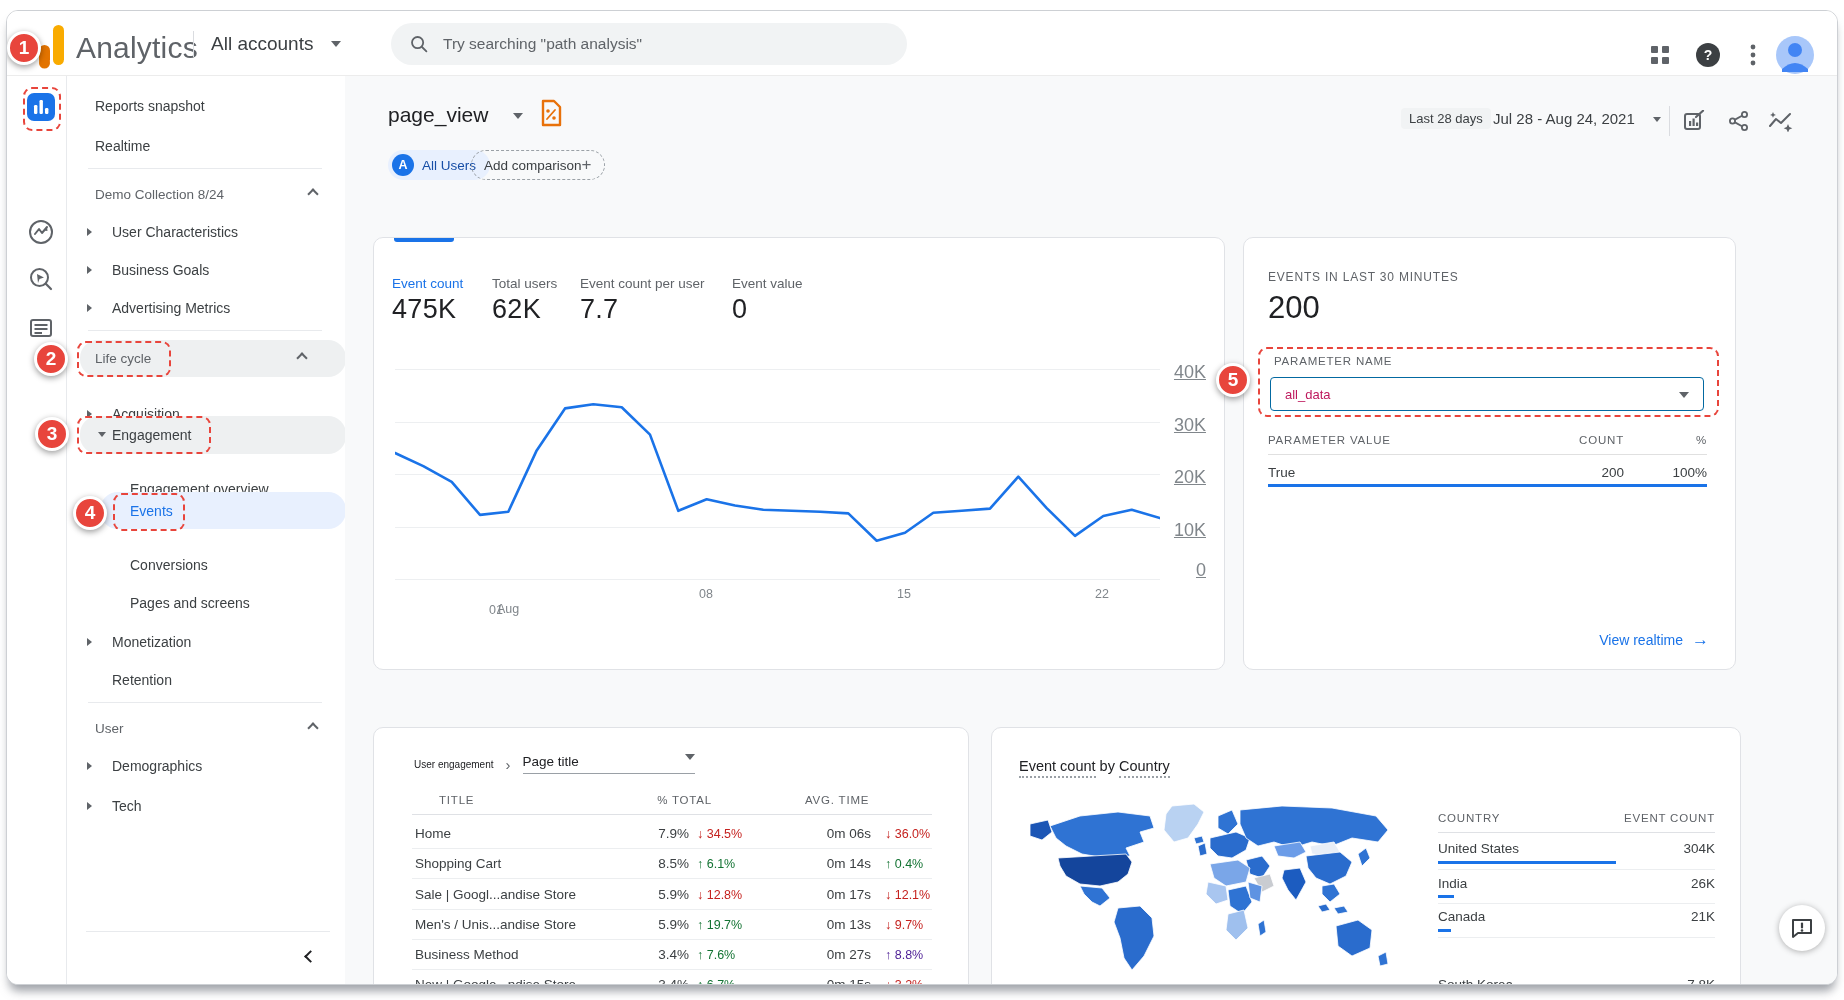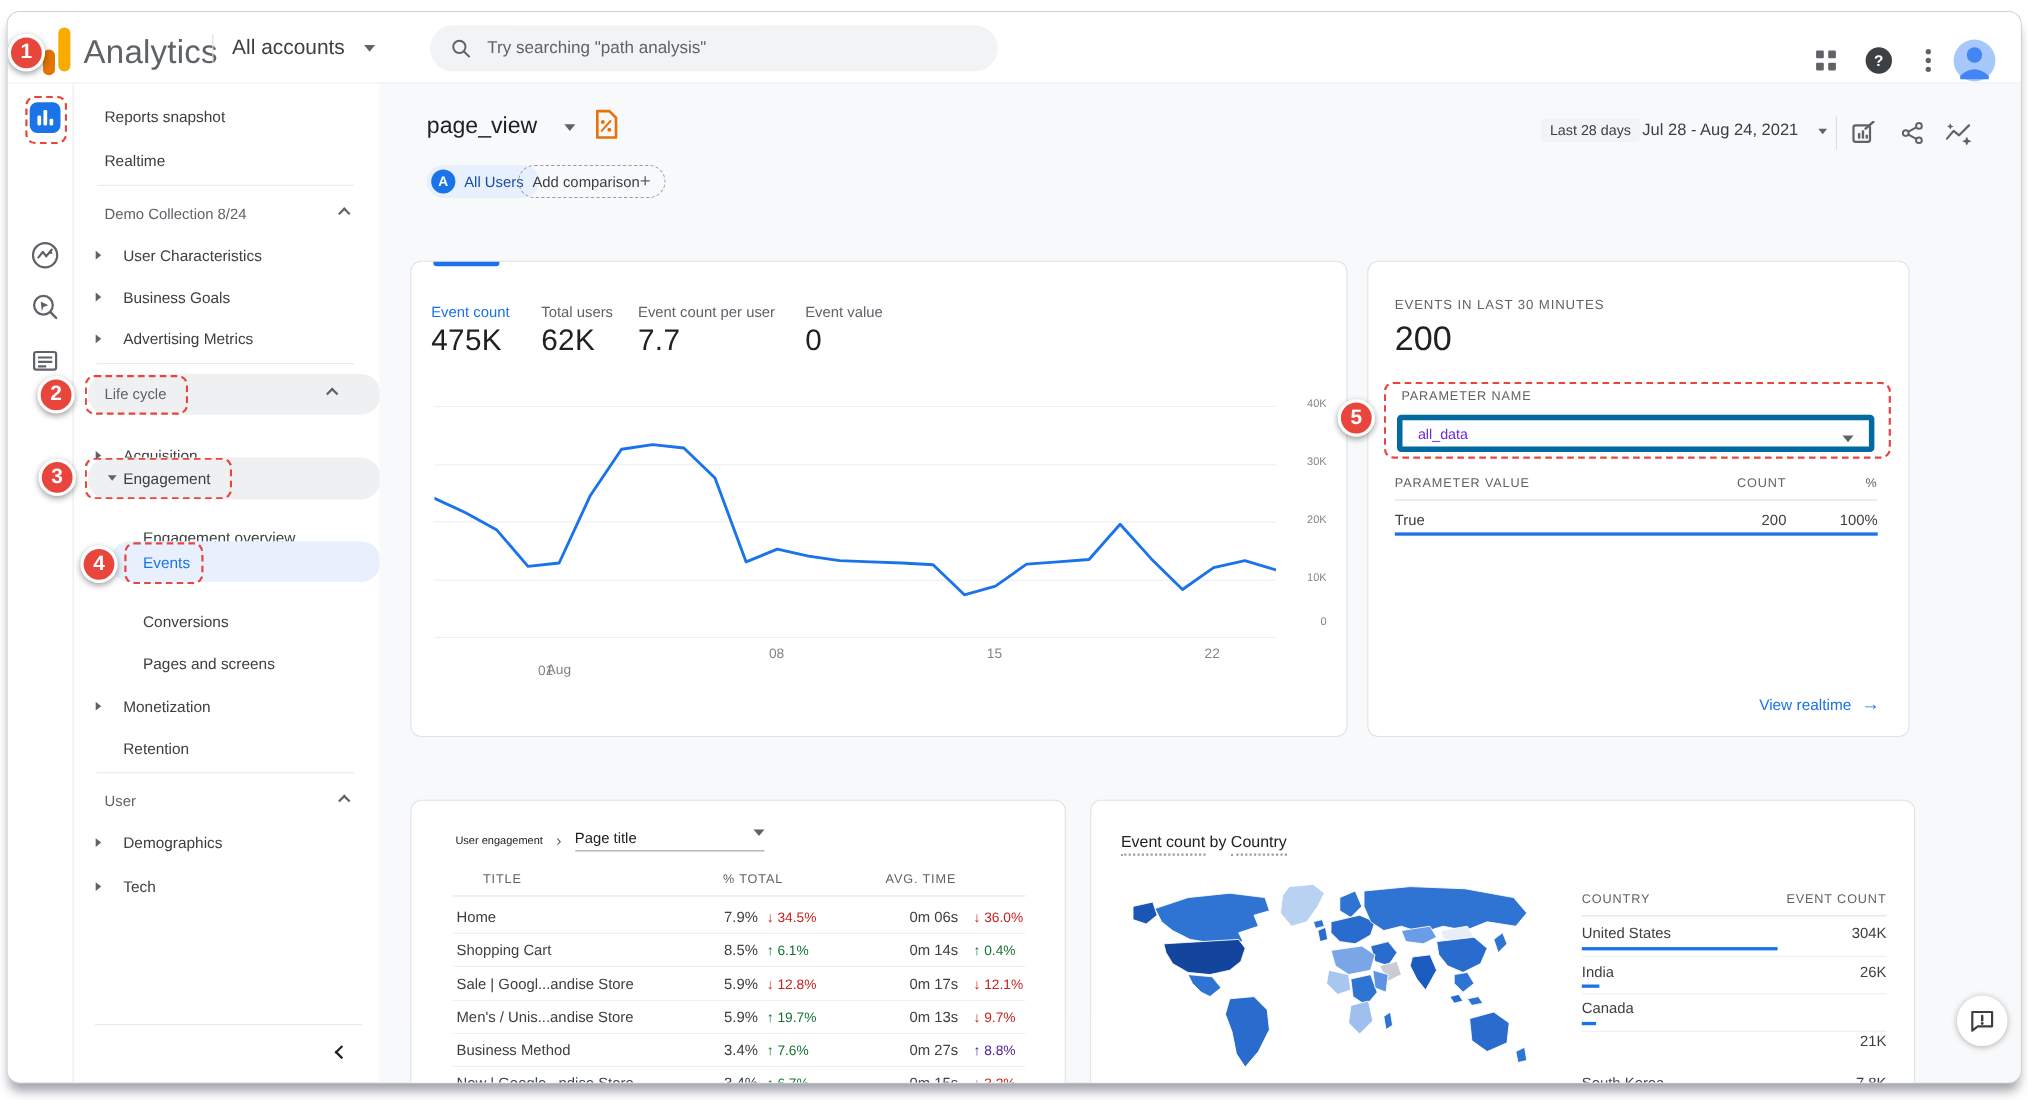--- a/index.html
+++ b/index.html
@@ -37,38 +37,38 @@
   .chip-seg{position:absolute;left:381px;top:139px;height:30px;background:#e8f0fe;border-radius:15px;display:flex;align-items:center;padding:0 14px 0 4px;gap:8px;}
   .chip-add{position:absolute;left:464px;top:139px;height:30px;border:1px dashed #9aa0a6;border-radius:15px;display:flex;align-items:center;padding:0 12px;gap:0;font-size:13.5px;color:#3c4043;}
   .chip-a{width:22px;height:22px;border-radius:50%;background:#1a73e8;color:#fff;font-size:12.5px;font-weight:700;display:flex;align-items:center;justify-content:center;}
   .date-preset{background:#f1f3f4;border-radius:4px;padding:3px 8px;font-size:13px;color:#3c4043;}
   .date-range{font-size:15px;color:#3c4043;font-weight:500;}
   .card{position:absolute;background:#fff;border:1px solid #e0e2e6;border-radius:10px;}
   
   .m-label{font-size:13.5px;color:#5f6368;}
   .m-value{font-size:27px;color:#202124;font-weight:400;letter-spacing:.3px;}
   .gridline{position:absolute;height:1px;background:#edeff1;}
-  .ytick{position:absolute;font-size:10px;color:#80868b;text-align:right;width:40px;}
+  .ytick{position:absolute;font-size:18px;color:#80868b;text-align:right;width:40px;text-decoration:underline;}
   .xtick{position:absolute;font-size:12.5px;color:#80868b;text-align:center;width:40px;}
   
   .th{font-size:11.5px;color:#5f6368;letter-spacing:.8px;font-weight:400;}
   .cell{font-size:13.5px;color:#3c4043;}
   .num{text-align:right;}
   .delta{font-size:12.5px;font-weight:500;}
   .rowline{position:absolute;height:1px;background:#eceef0;}
   .link-blue{color:#1a73e8;font-size:14px;font-weight:500;}
   .dotted-u{border-bottom:2px dotted #9aa0a6;padding-bottom:2px;}
   
   .ann-badge{position:absolute;width:34px;height:34px;border-radius:50%;background:#e8453c;border:3px solid #fff;
              box-shadow:0 2px 6px rgba(0,0,0,.4);color:#fff;font-size:19px;font-weight:700;
              display:flex;align-items:center;justify-content:center;z-index:50;}
   .ann-box{position:absolute;border:2.5px dashed #e8453c;border-radius:9px;z-index:49;}
   .fab{position:absolute;width:46px;height:46px;border-radius:50%;background:#fff;box-shadow:0 1px 6px rgba(0,0,0,.3);
        display:flex;align-items:center;justify-content:center;}
-  .select-box{position:absolute;border:5px solid #0369a1;border-radius:4px;background:#fff;display:flex;align-items:center;padding:0 14px;font-size:13px;color:#6d28d9;}
+  .select-box{position:absolute;border:1px solid #0369a1;border-radius:4px;background:#fff;display:flex;align-items:center;padding:0 14px;font-size:13px;color:#be185d;}
 </style>
 </head>
 <body>
 
 <div class="page">
 <div class="frame">
 
   <div class="appbar">
     <svg class="abs" style="left:18px;top:12px;" width="42" height="46" viewBox="0 0 42 46">
       <rect x="28" y="2" width="11" height="40" rx="5.5" fill="#f9ab00"></rect>
@@ -434,21 +434,21 @@
       <span class="abs cell num" style="right:0;top:5px;width:70px;">304K</span>
       <span class="abs" style="left: 0px; top: 25px; height: 3px; background: rgb(26, 115, 232); width: 178px;"></span>
     </div>
     <div class="abs" style="left:446px;top:143px;width:277px;height:33px;border-bottom:1px solid #eceef0;">
       <span class="abs cell" style="left:0;top:5px;">India</span>
       <span class="abs cell num" style="right:0;top:5px;width:70px;">26K</span>
       <span class="abs" style="left: 0px; top: 24px; height: 3px; background: rgb(26, 115, 232); width: 16px;"></span>
     </div>
     <div class="abs" style="left:446px;top:176px;width:277px;height:34px;border-bottom:1px solid #eceef0;">
       <span class="abs cell" style="left:0;top:5px;">Canada</span>
-      <span class="abs cell num" style="right:0;top:5px;width:70px;margin-top:30px;">21K</span>
+      <span class="abs cell num" style="right:0;top:5px;width:70px;">21K</span>
       <span class="abs" style="left: 0px; top: 25px; height: 3px; background: rgb(26, 115, 232); width: 13px;"></span>
     </div>
     <div class="abs" style="left:446px;top:244px;width:277px;height:34px;">
       <span class="abs cell" style="left:0;top:5px;">South Korea</span>
       <span class="abs cell num" style="right:0;top:5px;width:70px;">7.8K</span>
     </div>
   </div>
 
   <div class="fab" style="left:1772px;top:894px;">
     <svg width="24" height="24" viewBox="0 0 24 24">

